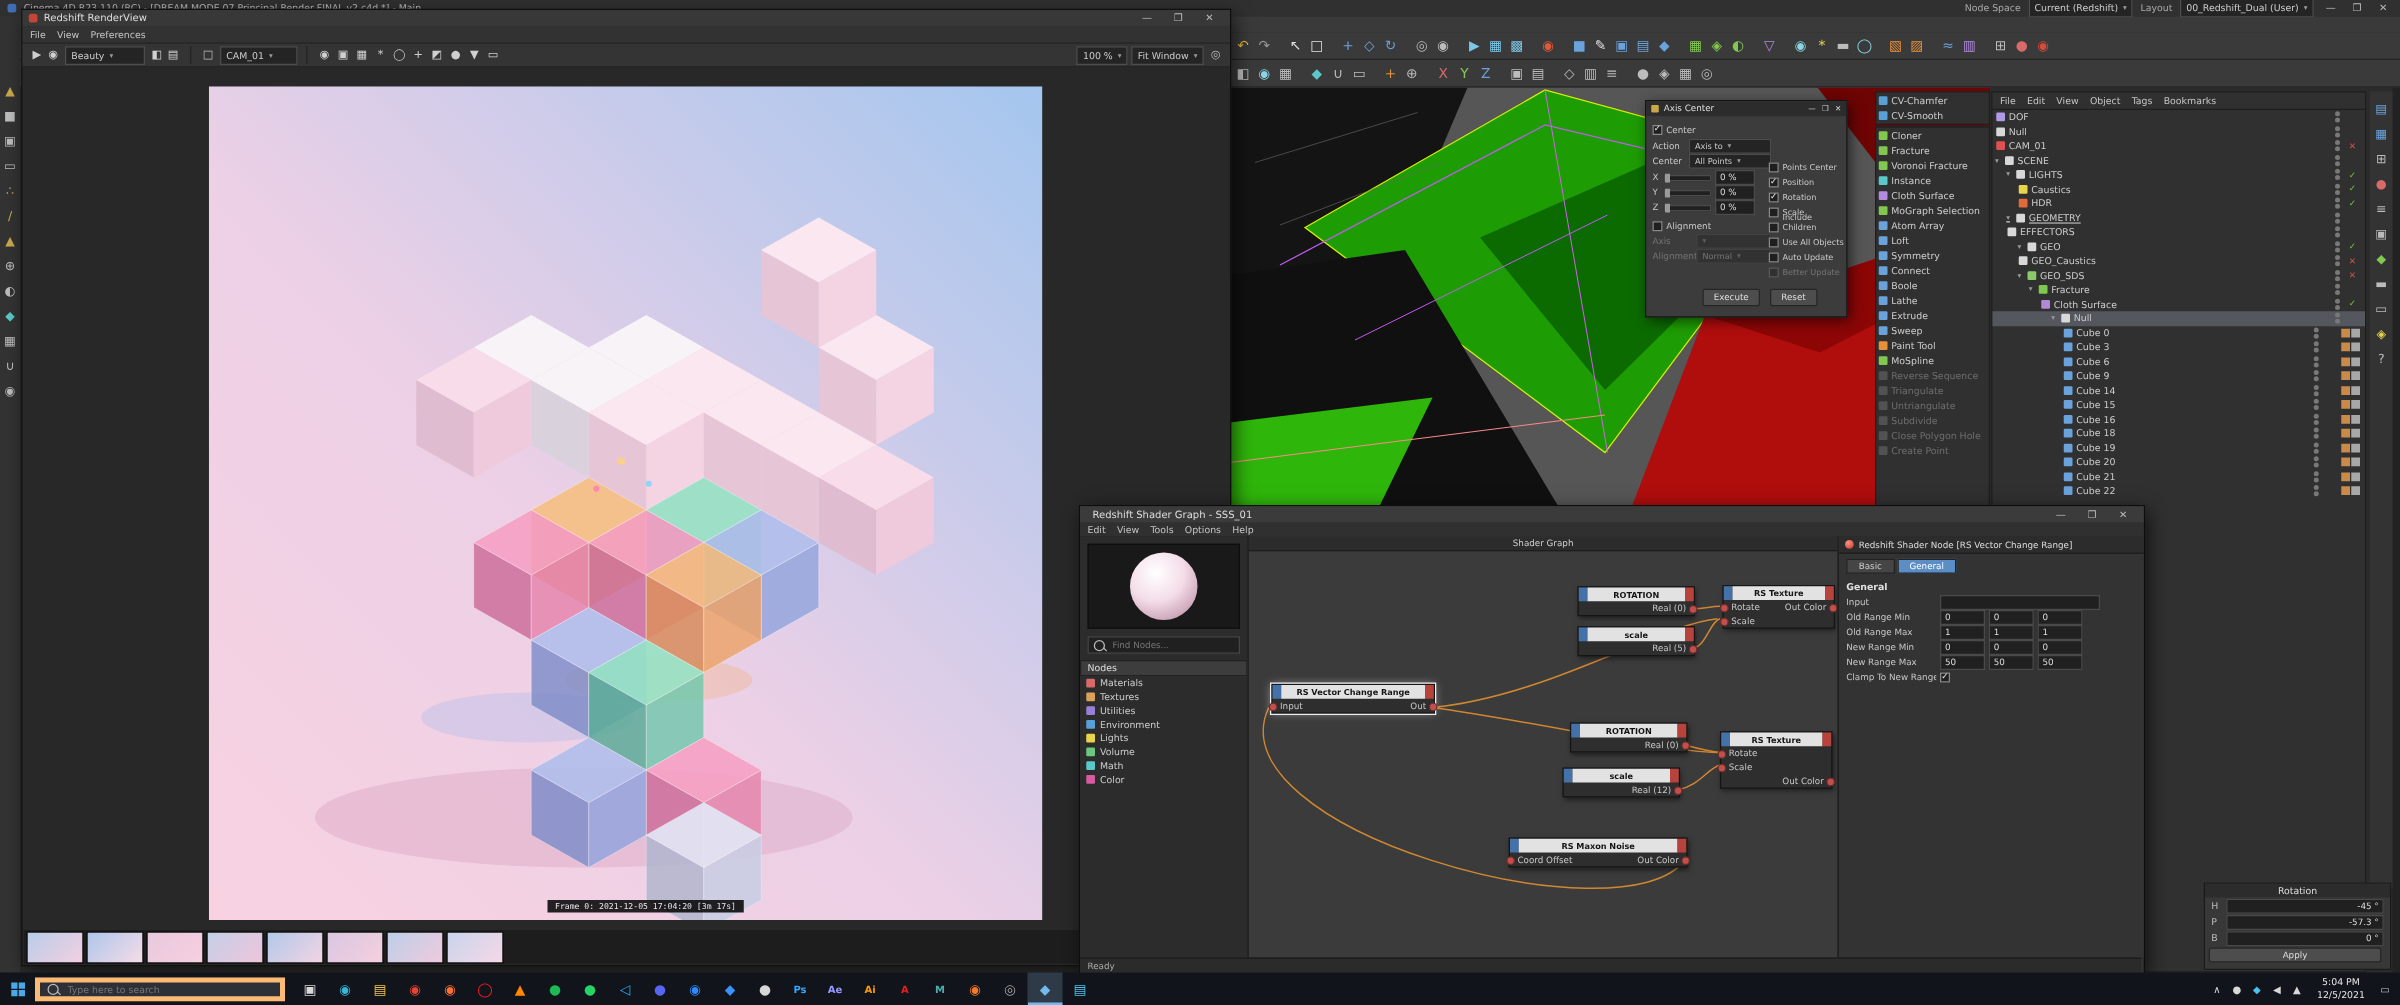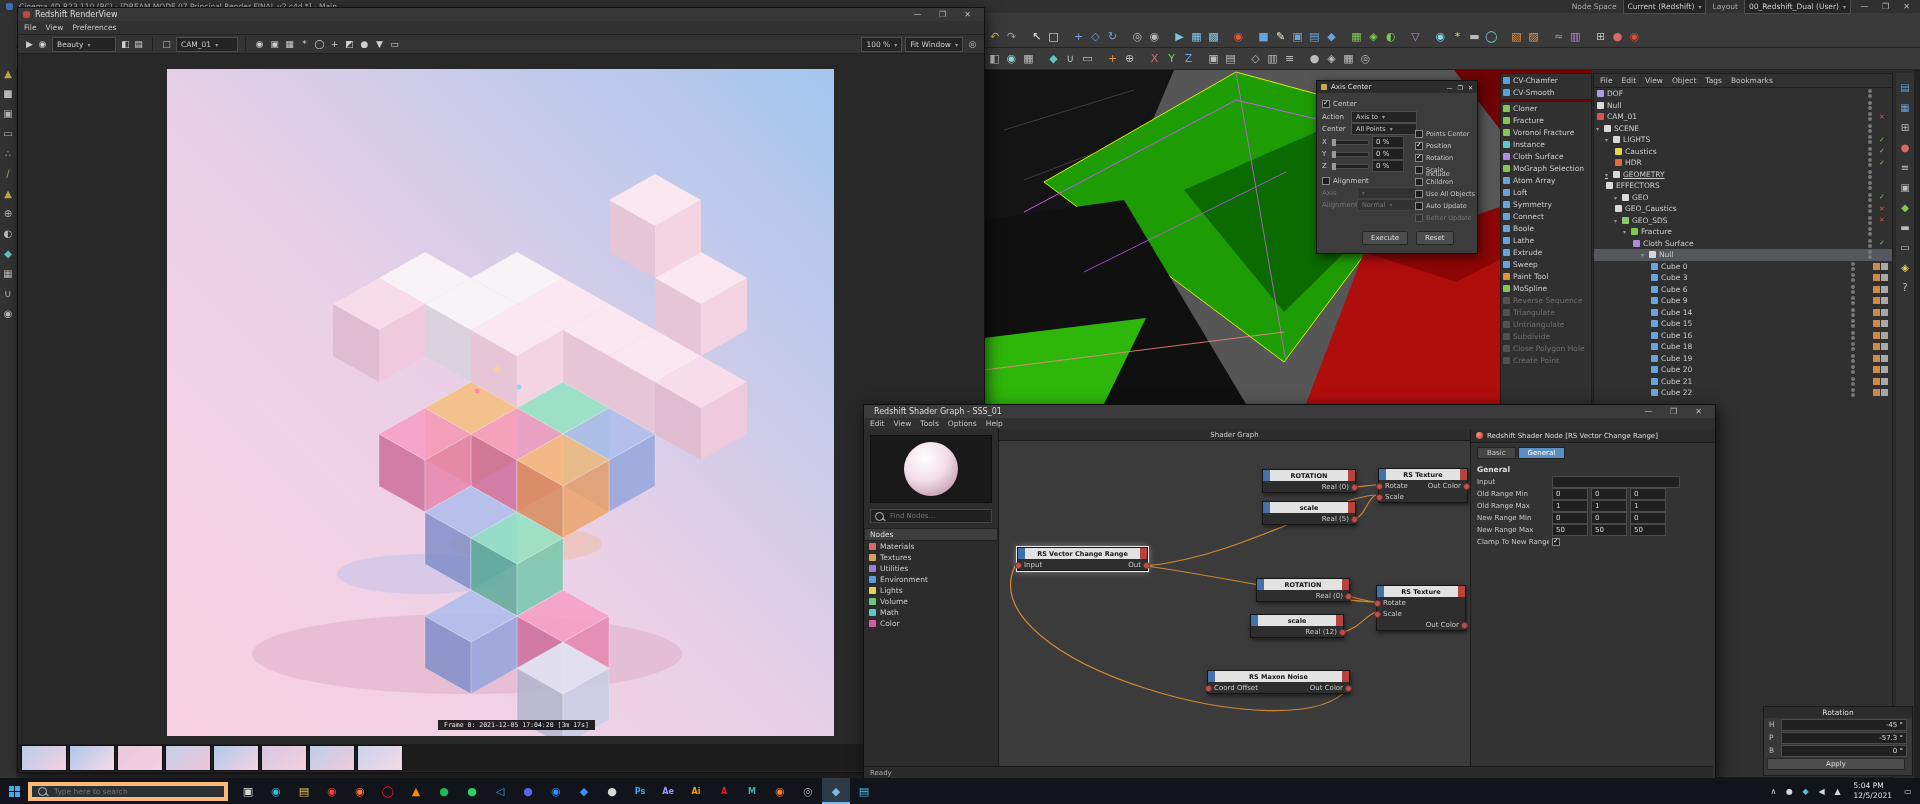--- a/index.html
+++ b/index.html
@@ -107,21 +107,21 @@
   .winlogo i{background:#49a8e8;display:block}
   #tsearch{width:200px;height:19px;background:#2d3037;border:4px solid #fdba74;display:flex;align-items:center;gap:5px;padding:0 6px;box-sizing:border-box;flex:none;margin-right:6px}
   #tsearch input{background:transparent;border:none;outline:none;color:#bbb;font-size:7.5px;width:150px;font-family:"DejaVu Sans",sans-serif}
   .mag{width:7px;height:7px;border:1px solid #bbb;border-radius:50%;position:relative;flex:none}
   .mag::after{content:"";position:absolute;left:6px;top:6px;width:4px;height:1px;background:#bbb;transform:rotate(45deg)}
   .tk-icon{width:28px;height:26px;display:flex;align-items:center;justify-content:center;font-size:12px;color:var(--c,#ccc);flex:none}
   .tk-icon i{font-style:normal;font-size:11px}
   .tk-icon .txt{font-size:8px;font-weight:bold}
   .tk-icon.active{background:#2e3a47;box-shadow:inset 0 -2px 0 #76b9ed}
   .tray-icon{width:16px;height:26px;display:flex;align-items:center;justify-content:center;font-size:8px;color:var(--c,#ccc);flex:none}
-  #clock{color:#e4e4e4;font-size:7.5px;line-height:1.3;padding:0 8px}
+  #clock{text-align:center;color:#e4e4e4;font-size:7.5px;line-height:1.3;padding:0 8px}
 </style>
 </head>
 <body>
 
 <div id="screen">
 
   <div class="abs" id="titlebar">
     <span class="appdot"></span>
     <span class="t">Cinema 4D R23.110 (RC) - [DREAM MODE 07 Principal Render FINAL v2.c4d *] - Main</span>
     <span style="flex:1"></span>

